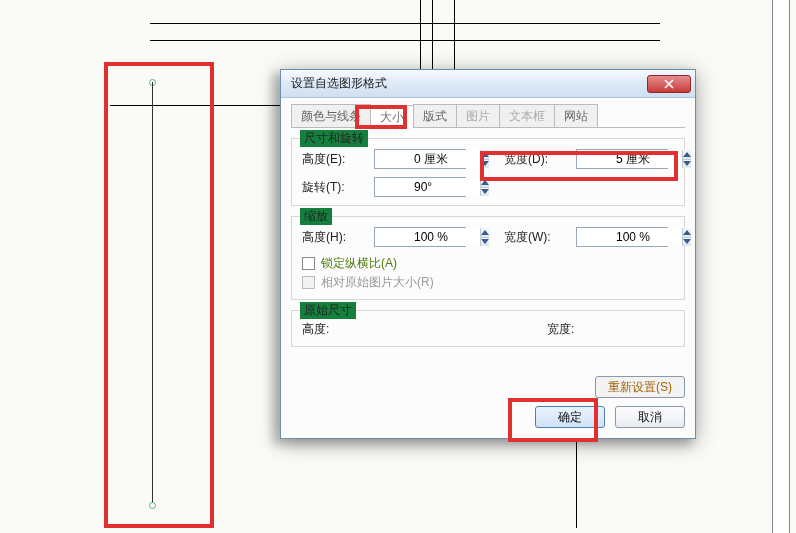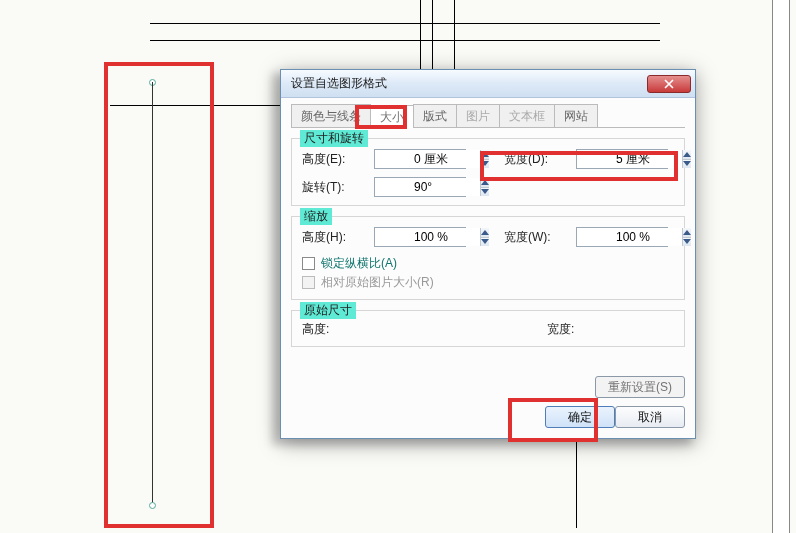--- a/index.html
+++ b/index.html
@@ -89,21 +89,21 @@
   
   .group{
     border:1px solid #d6d6d6;
     margin-top:10px;
     padding:10px 10px 8px 10px;
     position:relative;
   }
   .group-title{
     position:absolute;
     top:-9px; left:8px;
-    background:#5eead4;
+    background:#15803d;
     padding:0 4px;
     color:#222;
   }
 
   .row{ display:flex; align-items:center; gap:8px; margin-bottom:8px; }
   .row:last-child{ margin-bottom:0; }
   .lbl{ width:64px; text-align:left; color:#222; }
   .lbl2{ width:64px; text-align:left; color:#222; margin-left:30px; }
 
   
@@ -128,54 +128,54 @@
   }
   .spin .updown div{
     flex:1;
     background: linear-gradient(#f4f7fb,#dde6f0);
     display:flex; align-items:center; justify-content:center;
     cursor:pointer;
   }
   .spin .updown div:first-child{ border-bottom:1px solid #c0c8d0; }
   .spin .updown svg{ display:block; }
 
-  .chkrow{ display:flex; align-items:center; gap:6px; color:#0f766e; margin-top:2px; }
+  .chkrow{ display:flex; align-items:center; gap:6px; color:#4d7c0f; margin-top:2px; }
   .chkrow.disabled{ color:#999; }
   .chkbox{
     width:13px; height:13px;
     border:1px solid #8a8a8a;
     background:#fff;
   }
   .chkrow.disabled .chkbox{ border-color:#bbb; background:#f3f3f3; }
 
   
   .orig .row .val{ color:#222; min-width:90px; }
 
   
   .btnrow{
     position:absolute;
     right:10px; bottom:10px;
-    display:flex; align-items:center;
+    display:flex; gap:10px; align-items:center;
   }
   .resetrow{
     position:absolute;
     right:10px; bottom:40px;
   }
   .btn{
     min-width:70px; height:22px;
     border:1px solid #8a98a8;
     background: linear-gradient(#fdfdfe,#e7ecf2);
     border-radius:3px;
     cursor:pointer;
     font-size:12px;
     font-family:inherit;
     padding:0 12px;
     color:#111;
   }
-  .btn.disabled{ color:#737373; cursor:default; background:#f3f3f3; }
+  .btn.disabled{ color:#a16207; cursor:default; background:#f3f3f3; }
   .btn.primary{
     border:1px solid #4e7db8;
     background: linear-gradient(#eaf3fd,#cfe2f8);
   }
 
   .dialog-shadow{
     position:absolute;
     left:272px; top:73px;
     width:420px; height:372px;
     background:rgba(0,0,0,0.18);

